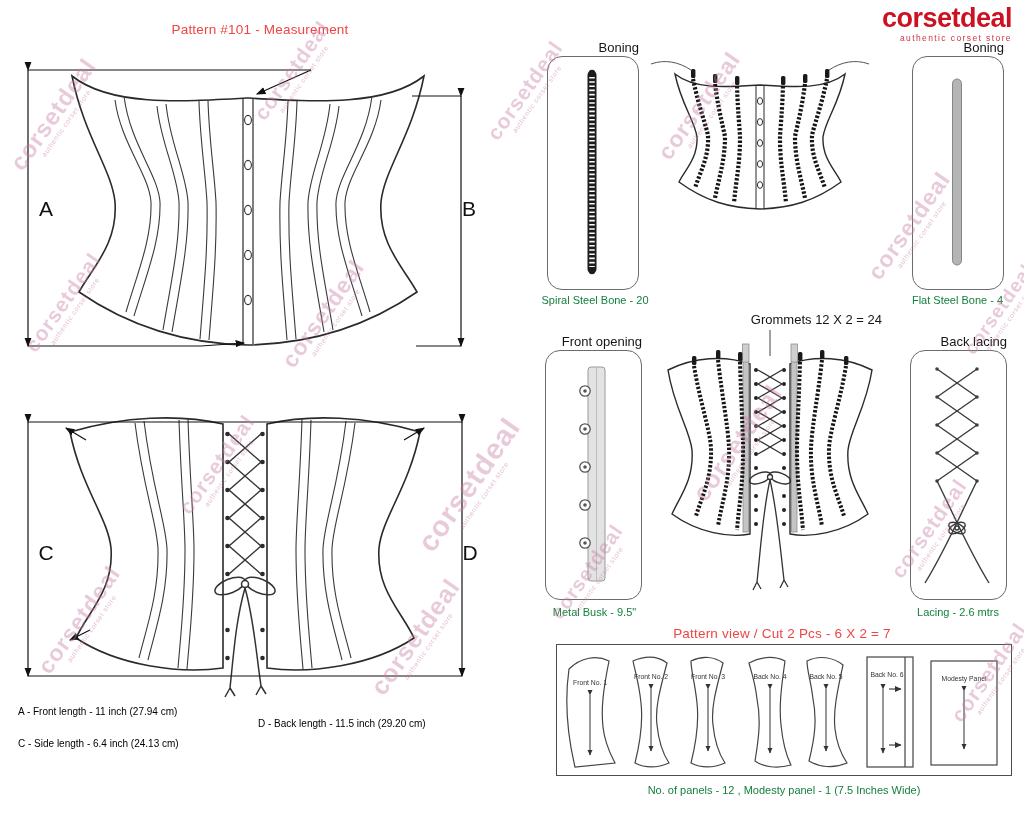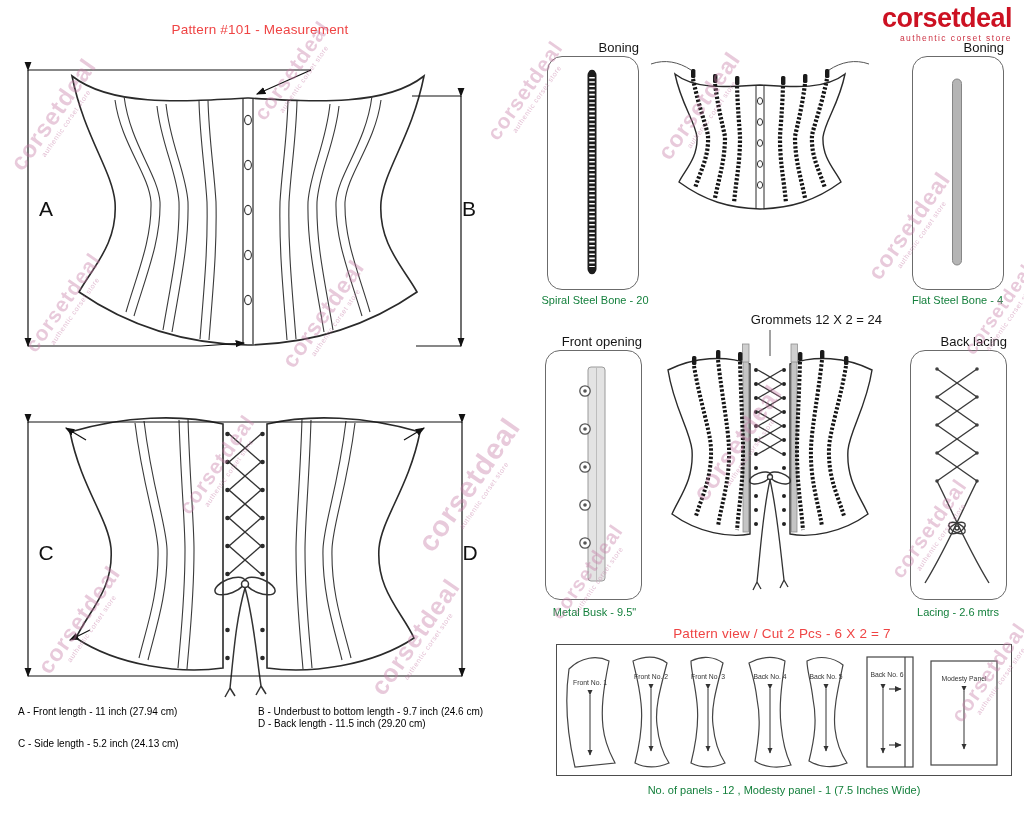--- a/index.html
+++ b/index.html
@@ -140,22 +140,21 @@
       <line x1="456" y1="34" x2="456" y2="288" marker-start="url(#ah2)" marker-end="url(#ah2)"></line>
       <line x1="80" y1="52" x2="60" y2="40" marker-end="url(#ah2)"></line>
       <line x1="398" y1="52" x2="418" y2="40" marker-end="url(#ah2)"></line>
       <line x1="84" y1="242" x2="64" y2="252" marker-end="url(#ah2)"></line>
     </g>
     <text x="40" y="172" font-size="21" fill="#111" text-anchor="middle">C</text>
     <text x="464" y="172" font-size="21" fill="#111" text-anchor="middle">D</text>
   </svg>
 
   <div class="note" style="left:18px;top:706px">A - Front length - 11 inch (27.94 cm)</div>
-  <div class="note" style="left:258px;top:706px">B - Underbust to bottom length - 9.7 inch (24.6 cm)</div>
-  <div class="note" style="left:18px;top:738px">C - Side length - 5.2  inch  (24.13 cm)</div>
+  <div class="note" style="left:18px;top:738px">C - Side length - 6.4  inch  (24.13 cm)</div>
   <div class="note" style="left:258px;top:718px">D - Back length - 11.5 inch (29.20 cm)</div>
 
 
   <div class="lbl" style="left:547px;top:40px;width:92px">Boning</div>
   <div class="lbl" style="left:912px;top:40px;width:92px">Boning</div>
 
   <div class="hw-box" style="left:547px;top:56px;width:92px;height:234px">
     <svg width="88" height="230" viewBox="0 0 88 230">
       <line x1="44" y1="18" x2="44" y2="212" stroke="#1c1c1c" stroke-width="9" stroke-linecap="round"></line>
       <line x1="44" y1="20" x2="44" y2="210" stroke="#ffffff" stroke-width="5.5" stroke-dasharray="1.6 2.6"></line>

